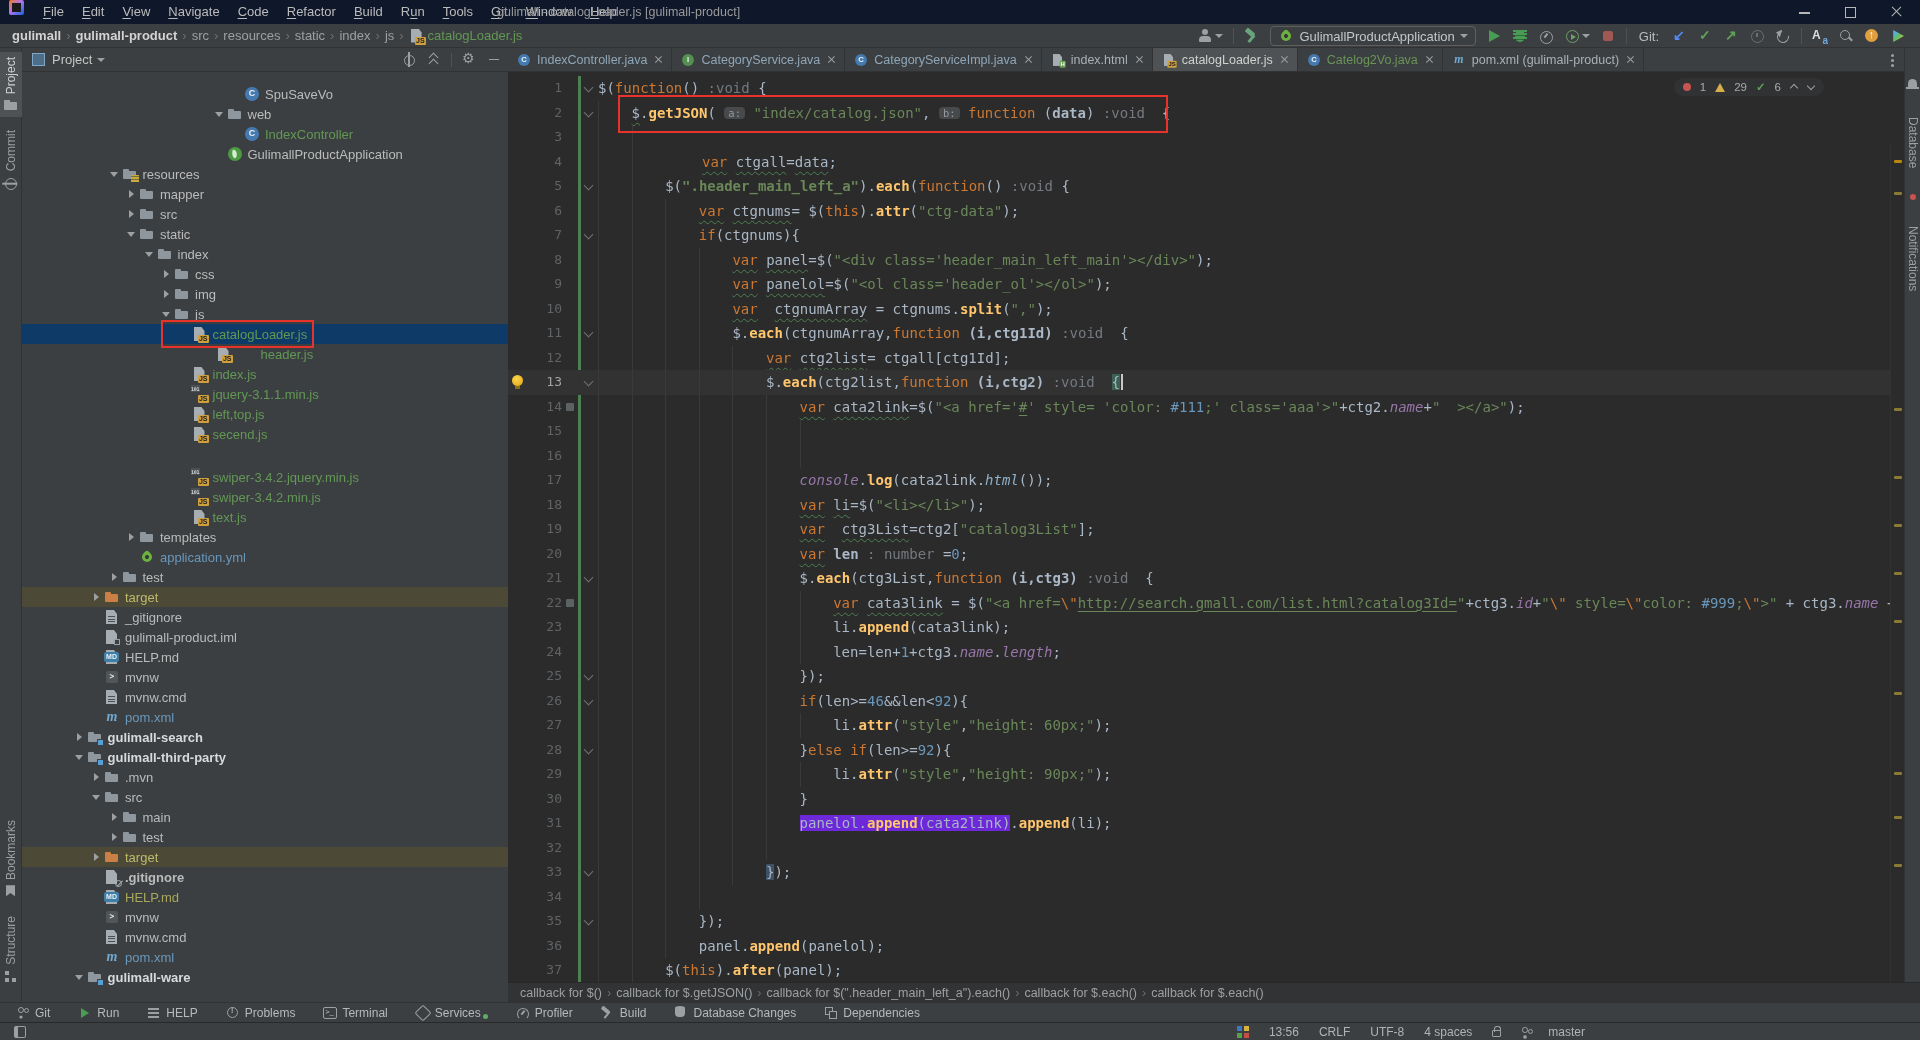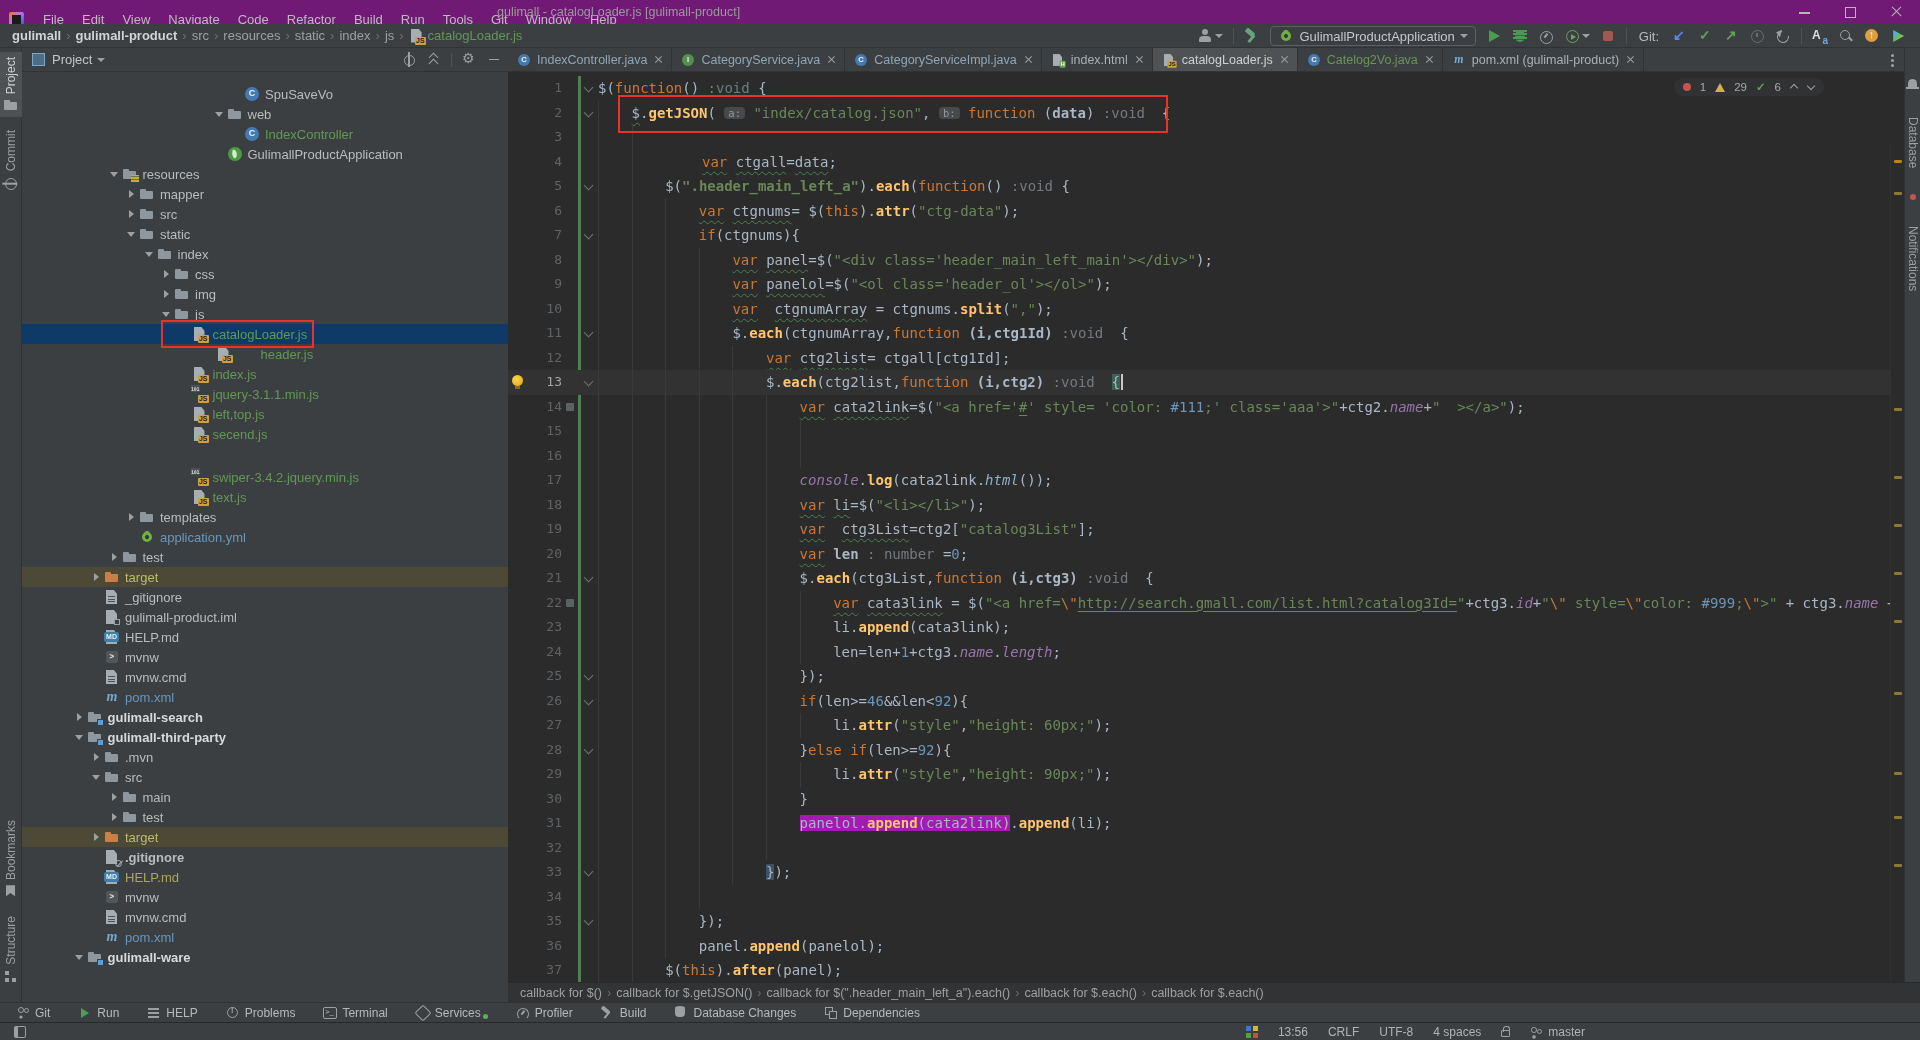--- a/index.html
+++ b/index.html
@@ -1,21 +1,21 @@
 <!DOCTYPE html>
 <html><head>
 <meta charset="utf-8">
 <style>
   html,body{margin:0;padding:0;background:#1e1e1e;}
   *{box-sizing:border-box;cursor:default;}
   .app{position:relative;width:1920px;height:1040px;background:#2b2b2b;overflow:hidden;
        font-family:"Liberation Sans",sans-serif;color:#bbbbbb;font-size:13px;}
 
   
-  .titlebar{position:absolute;left:0;top:0;width:1920px;height:40px;background:#701a75;border-bottom:1px solid #323232;display:flex;align-items:center;}
+  .titlebar{position:absolute;left:0;top:0;width:1920px;height:40px;background:#0f172a;border-bottom:1px solid #323232;display:flex;}
   .logo{width:15px;height:15px;margin:0 10px 0 9px;border-radius:2px;
         background:linear-gradient(135deg,#f97a12,#b073f1 45%,#1261e0);position:relative;}
   .logo::after{content:"";position:absolute;inset:3px;background:#1b1b1b;}
   .mi{padding:0 9px;line-height:24px;color:#bbbbbb;}
   .mi u{text-decoration-thickness:1px;text-underline-offset:2px;}
   .wtitle{position:absolute;left:497px;top:0;line-height:24px;color:#9a9a9a;font-size:12.5px;}
   .wbtns{position:absolute;right:0;top:0;height:24px;display:flex;}
   .wb{width:46px;height:24px;position:relative;}
   .wb-min::after{content:"";position:absolute;left:17px;top:12px;width:11px;height:1.5px;background:#b6b6b6;}
   .wb-max::after{content:"";position:absolute;left:17px;top:7px;width:9px;height:9px;border:1.3px solid #b6b6b6;}
@@ -177,21 +177,21 @@
   .fn{color:#ffc66d;}
   .fld{color:#9876aa;font-style:italic;}
   .glb{color:#9876aa;font-style:italic;}
   .lib{color:#8cb0c8;font-style:italic;}
   .esc{color:#cc7832;}
   .b{font-weight:bold;}
   .u{text-decoration:underline;text-underline-offset:3px;}
   .wv{text-decoration-line:underline;text-decoration-style:wavy;text-decoration-color:#4e8052;text-decoration-thickness:1px;text-underline-offset:4px;}
   .thint{color:#747a80;}
   .phint{background:#47494b;color:#939aa1;border-radius:4px;padding:0 4px;font-size:10.5px;vertical-align:1px;}
-  .hlbg{background:#a21caf;}
+  .hlbg{background:#6d28d9;}
   .brc{background:#3a6152;}
   .brc2{background:#3d5266;}
 
   .insp{position:absolute;right:96px;top:78px;display:flex;align-items:center;gap:9px;font-size:11.5px;color:#a8aba9;background:rgba(49,51,53,0.9);padding:2px 9px;border-radius:9px;}
   .insp .edot{width:8px;height:8px;border-radius:50%;background:#c75450;}
   .insp .wtri{width:0;height:0;border-left:5px solid transparent;border-right:5px solid transparent;border-bottom:9px solid #d6ae4b;}
   .insp .okc{color:#5fa158;font-weight:bold;}
   .insp .chv{width:8px;height:8px;position:relative;}
   .insp .chv::before{content:"";position:absolute;left:1px;top:2px;width:5px;height:5px;border-left:1.5px solid #9da0a2;border-top:1.5px solid #9da0a2;transform:rotate(45deg);}
   .insp .chv.dn::before{transform:rotate(225deg);top:0;}
@@ -505,20 +505,28 @@
         </span>
         <span class="tlabel tc-green">secend.js</span>
       </div>
       <div class="trow" style="padding-left: 155.5px; margin-top: 23px;">
         <span class="arr"></span>
         <span class="tico">
           <span class="minb">101</span>
           <span class="jsb">JS</span>
         </span>
         <span class="tlabel tc-green">swiper-3.4.2.jquery.min.js</span>
+      </div>
+      <div class="trow" style="padding-left: 155.5px;">
+        <span class="arr"></span>
+        <span class="tico">
+          <span class="minb">101</span>
+          <span class="jsb">JS</span>
+        </span>
+        <span class="tlabel tc-green">swiper-3.4.2.min.js</span>
       </div>
       <div class="trow" style="padding-left: 155.5px;">
         <span class="arr"></span>
         <span class="tico">
           <span class="doc"></span>
           <span class="jsb">JS</span>
         </span>
         <span class="tlabel tc-green">text.js</span>
       </div>
       <div class="trow" style="padding-left: 103px;">
@@ -896,21 +904,21 @@
           <i style="background: rgb(59, 120, 200);"></i>
           <i style="background: rgb(216, 178, 63);"></i>
           <i style="background: rgb(86, 160, 69);"></i>
           <i style="background: rgb(198, 79, 68);"></i>
         </span>
       <span>13:56</span>
       <span>CRLF</span>
       <span>UTF-8</span>
       <span>4 spaces</span>
       <span class="sb-lock"></span>
-      <span style="display:flex;align-items:flex-end;gap:8px;">
+      <span style="display:flex;align-items:flex-end;gap:17px;">
         <span class="sb-branch"></span>
         <span>master</span>
       </span>
     </span>
   </div>
 
   <div class="anno" style="left:161px;top:320px;width:153px;height:28px;"></div>
   <div class="anno" style="left:618px;top:95px;width:550px;height:38px;"></div>
 
 </div>

